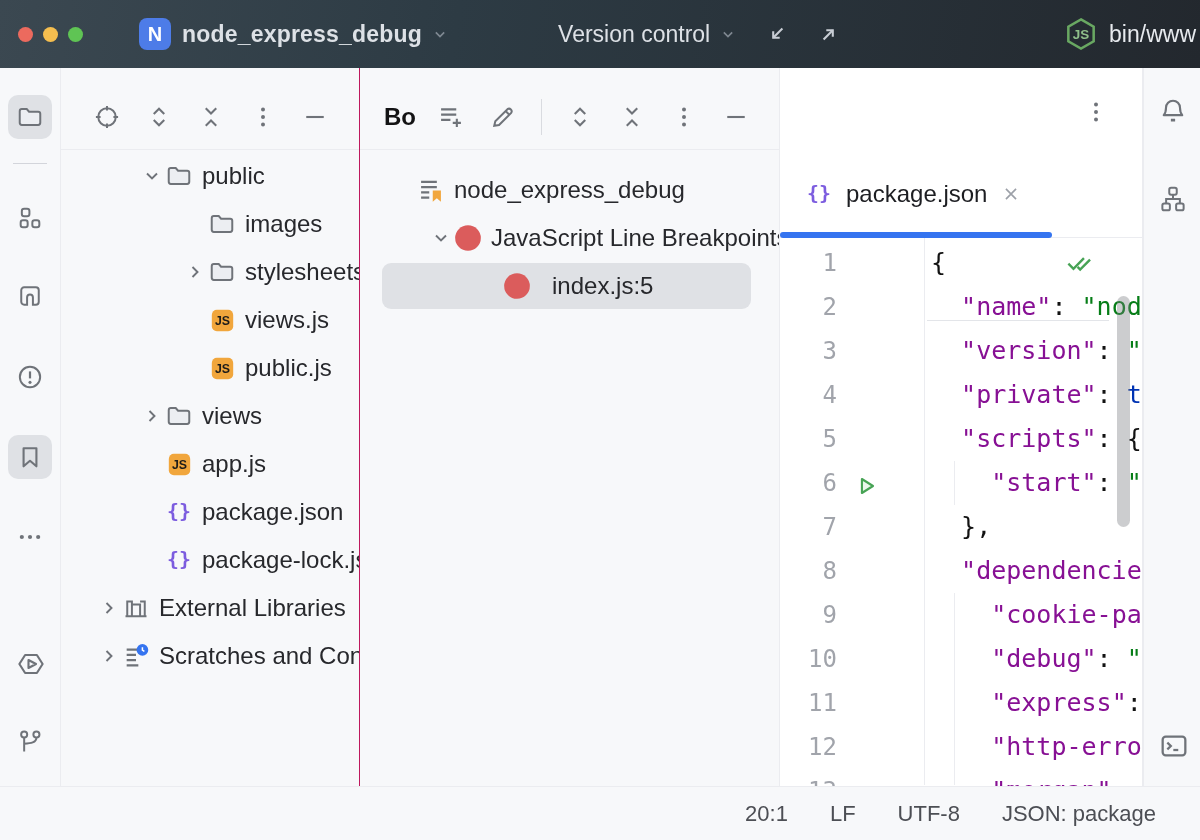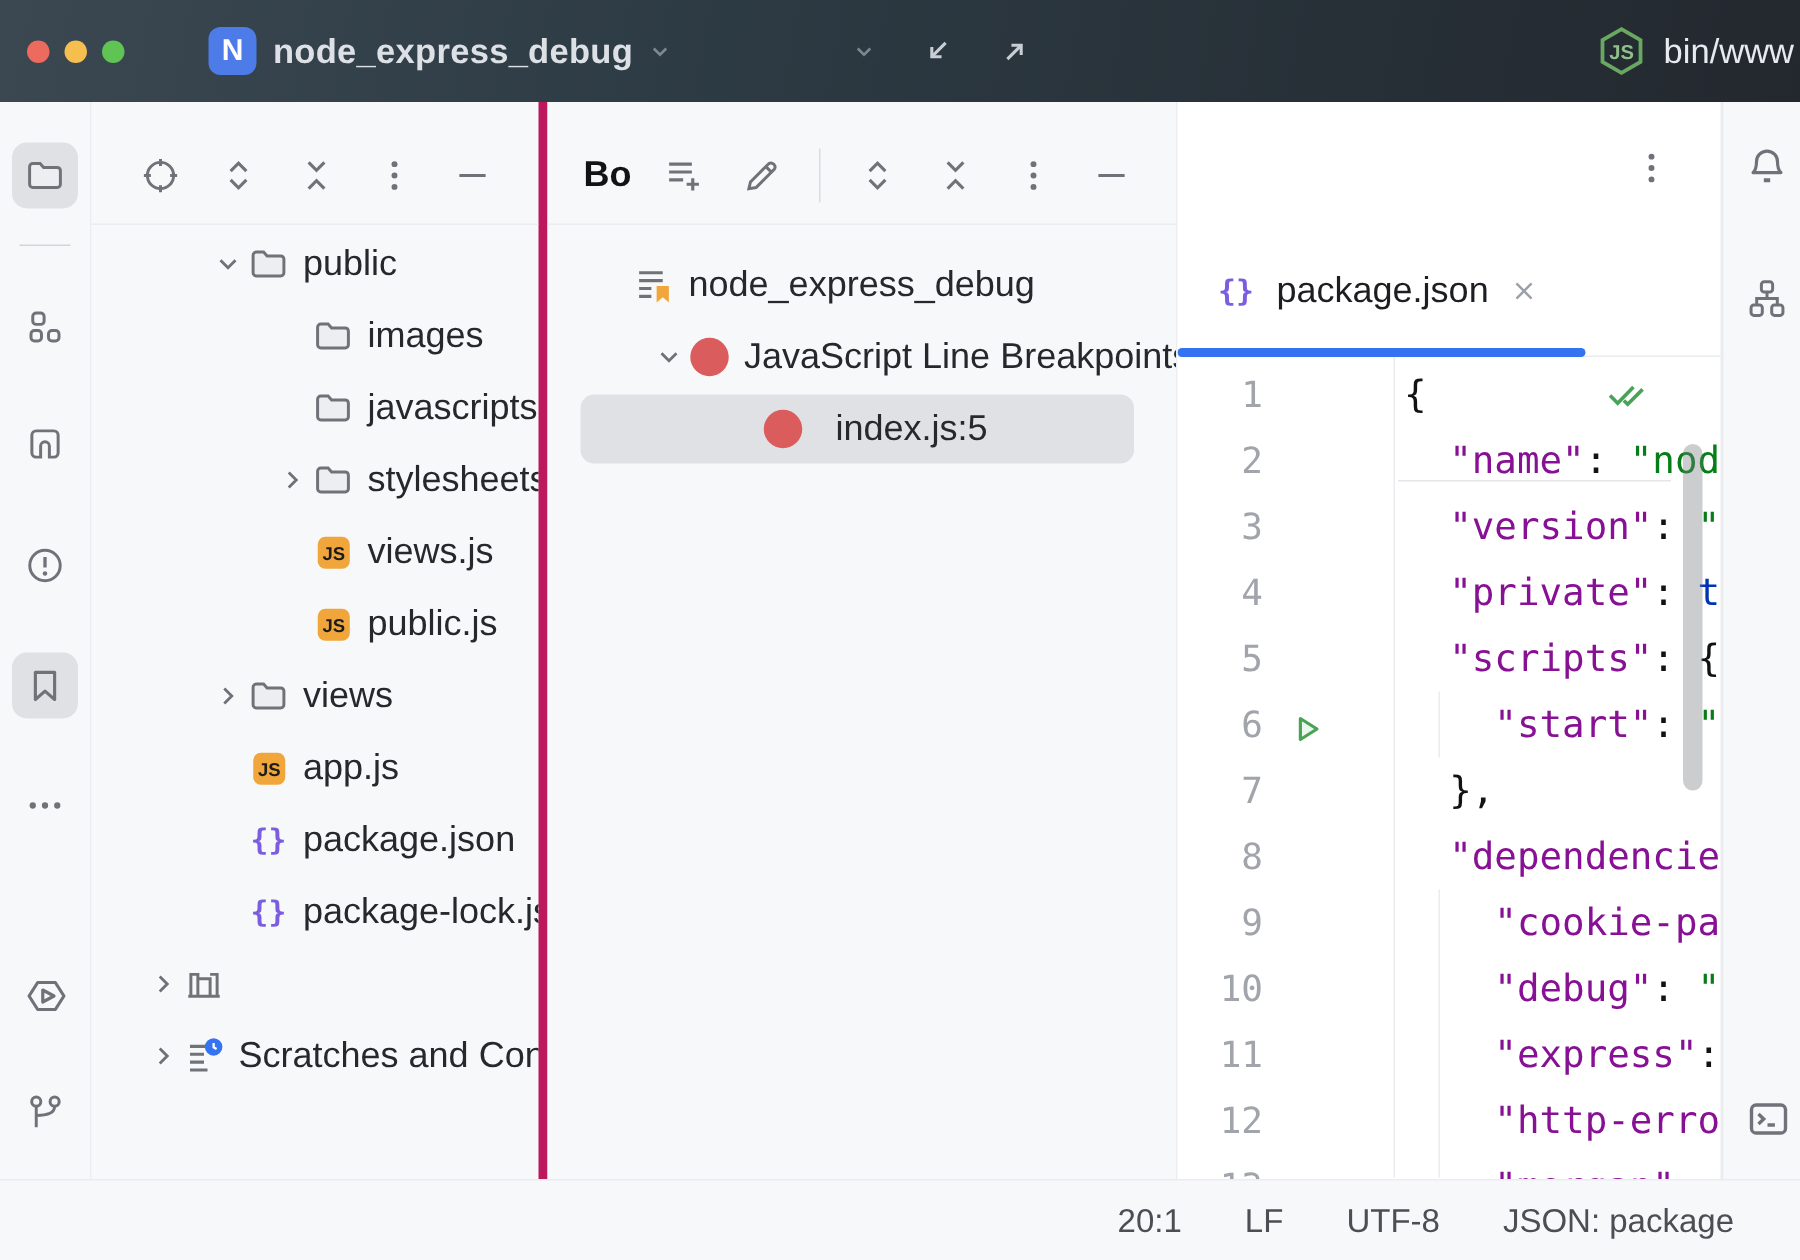--- a/index.html
+++ b/index.html
@@ -21,21 +21,21 @@
   .tb-arrow{margin-left:26px;display:flex;align-items:center;}
   .run-widget{margin-left:auto;display:flex;align-items:center;gap:9px;padding-right:4px;}
   .run-widget .label{color:#e7eaee;}
   
   .main{position:absolute;left:0;top:68px;width:1200px;height:718px;display:flex;}
   .leftstrip{position:relative;width:60px;border-right:1px solid #ebecf0;background:#f7f8fa;flex:none;}
   .strip-btn{position:absolute;left:16px;width:28px;height:28px;}
   .strip-sel{position:absolute;left:8px;width:44px;height:44px;background:#dfe1e5;border-radius:10px;}
   .strip-div{position:absolute;left:13px;width:34px;height:1px;background:#d3d5db;}
   .panel{position:relative;background:#f7f8fa;flex:none;overflow:hidden;}
-  .panel.project{width:298px;border-right:6px solid #be185d;}
+  .panel.project{width:298px;border-right:1px solid #be185d;}
   .panel.bookmarks{width:419px;border-right:1px solid #ebecf0;}
   .panel-header{height:82px;box-sizing:border-box;display:flex;align-items:center;
      padding-top:16px;border-bottom:1px solid #ebecf0;}
   .ph-btn{width:28px;height:28px;margin-right:24px;flex:none;display:flex;align-items:center;justify-content:center;}
   .vdiv{width:1px;height:36px;background:#d9dbe0;margin-right:24px;flex:none;}
   .bm-title{font-weight:700;font-size:24px;width:31px;overflow:hidden;white-space:nowrap;
      flex:none;margin-right:22px;color:#131314;}
   
   .tree{position:relative;}
   .row{position:relative;height:48px;display:flex;align-items:center;white-space:nowrap;font-size:24px;}
@@ -88,20 +88,21 @@
     <div class="proj-widget">
       <span class="proj-badge">N</span>
       <span class="proj-name">node_express_debug</span>
       <span class="tb-chev">
         <svg width="20" height="20" viewBox="0 0 24 24">
             <polyline points="7,10 12,15 17,10" fill="none" stroke="#9aa2ac" stroke-width="2"></polyline>
           </svg>
       </span>
     </div>
     <div class="vcs-widget">
+      <span>Version control</span>
       <span class="tb-chev">
         <svg width="20" height="20" viewBox="0 0 24 24">
             <polyline points="7,10 12,15 17,10" fill="none" stroke="#9aa2ac" stroke-width="2"></polyline>
           </svg>
       </span>
     </div>
     <span class="tb-arrow" title="">
       <svg width="26" height="26" viewBox="0 0 24 24">
           <line x1="17" y1="7" x2="8.5" y2="15.5" stroke="#c9ced5" stroke-width="1.9"></line>
           <polyline points="8.5,9.5 8.5,15.5 14.5,15.5" fill="none" stroke="#c9ced5" stroke-width="1.9"></polyline>
@@ -230,29 +231,20 @@
           <div class="row" style="padding-left: 121px;">
             <span class="chev"></span>
             <span class="ticon">
               <svg width="28" height="28" viewBox="0 0 24 24">
                 <path d="M3.2 7c0-1 .8-1.8 1.8-1.8h4.2l2 2.2h7.8c1 0 1.8.8 1.8 1.8v7.8c0 1-.8 1.8-1.8 1.8H5c-1 0-1.8-.8-1.8-1.8z" fill="#eceef2" stroke="#6f7379" stroke-width="1.7"></path>
               </svg>
             </span>
             <span class="lbl">images</span>
           </div>
           <div class="row" style="padding-left: 121px;">
-            <span class="chev"></span>
-            <span class="ticon">
-              <svg width="28" height="28" viewBox="0 0 24 24">
-                <path d="M3.2 7c0-1 .8-1.8 1.8-1.8h4.2l2 2.2h7.8c1 0 1.8.8 1.8 1.8v7.8c0 1-.8 1.8-1.8 1.8H5c-1 0-1.8-.8-1.8-1.8z" fill="#eceef2" stroke="#6f7379" stroke-width="1.7"></path>
-              </svg>
-            </span>
-            <span class="lbl">javascripts</span>
-          </div>
-          <div class="row" style="padding-left: 121px;">
             <span class="chev">
               <svg width="24" height="24" viewBox="0 0 24 24">
                 <polyline points="9.5,7 14.5,12 9.5,17" fill="none" stroke="#6f7379" stroke-width="1.9"></polyline>
               </svg>
             </span>
             <span class="ticon">
               <svg width="28" height="28" viewBox="0 0 24 24">
                 <path d="M3.2 7c0-1 .8-1.8 1.8-1.8h4.2l2 2.2h7.8c1 0 1.8.8 1.8 1.8v7.8c0 1-.8 1.8-1.8 1.8H5c-1 0-1.8-.8-1.8-1.8z" fill="#eceef2" stroke="#6f7379" stroke-width="1.7"></path>
               </svg>
             </span>
@@ -323,20 +315,21 @@
             <span class="chev">
               <svg width="24" height="24" viewBox="0 0 24 24">
                 <polyline points="9.5,7 14.5,12 9.5,17" fill="none" stroke="#6f7379" stroke-width="1.9"></polyline>
               </svg>
             </span>
             <span class="ticon">
               <svg width="28" height="28" viewBox="0 0 24 24">
                 <path d="M4.5 19V6.5h4V19m0-10h7v10m0-12.5h4V19M3 19h18" fill="none" stroke="#6f7379" stroke-width="1.7"></path>
               </svg>
             </span>
+            <span class="lbl">External Libraries</span>
           </div>
           <div class="row" style="padding-left: 35px;">
             <span class="chev">
               <svg width="24" height="24" viewBox="0 0 24 24">
                 <polyline points="9.5,7 14.5,12 9.5,17" fill="none" stroke="#6f7379" stroke-width="1.9"></polyline>
               </svg>
             </span>
             <span class="ticon">
               <svg width="28" height="28" viewBox="0 0 24 24">
                 <path d="M4 6.5h10M4 11h8M4 15.5h8M4 20h10" stroke="#6f7379" stroke-width="1.8" fill="none"></path>

